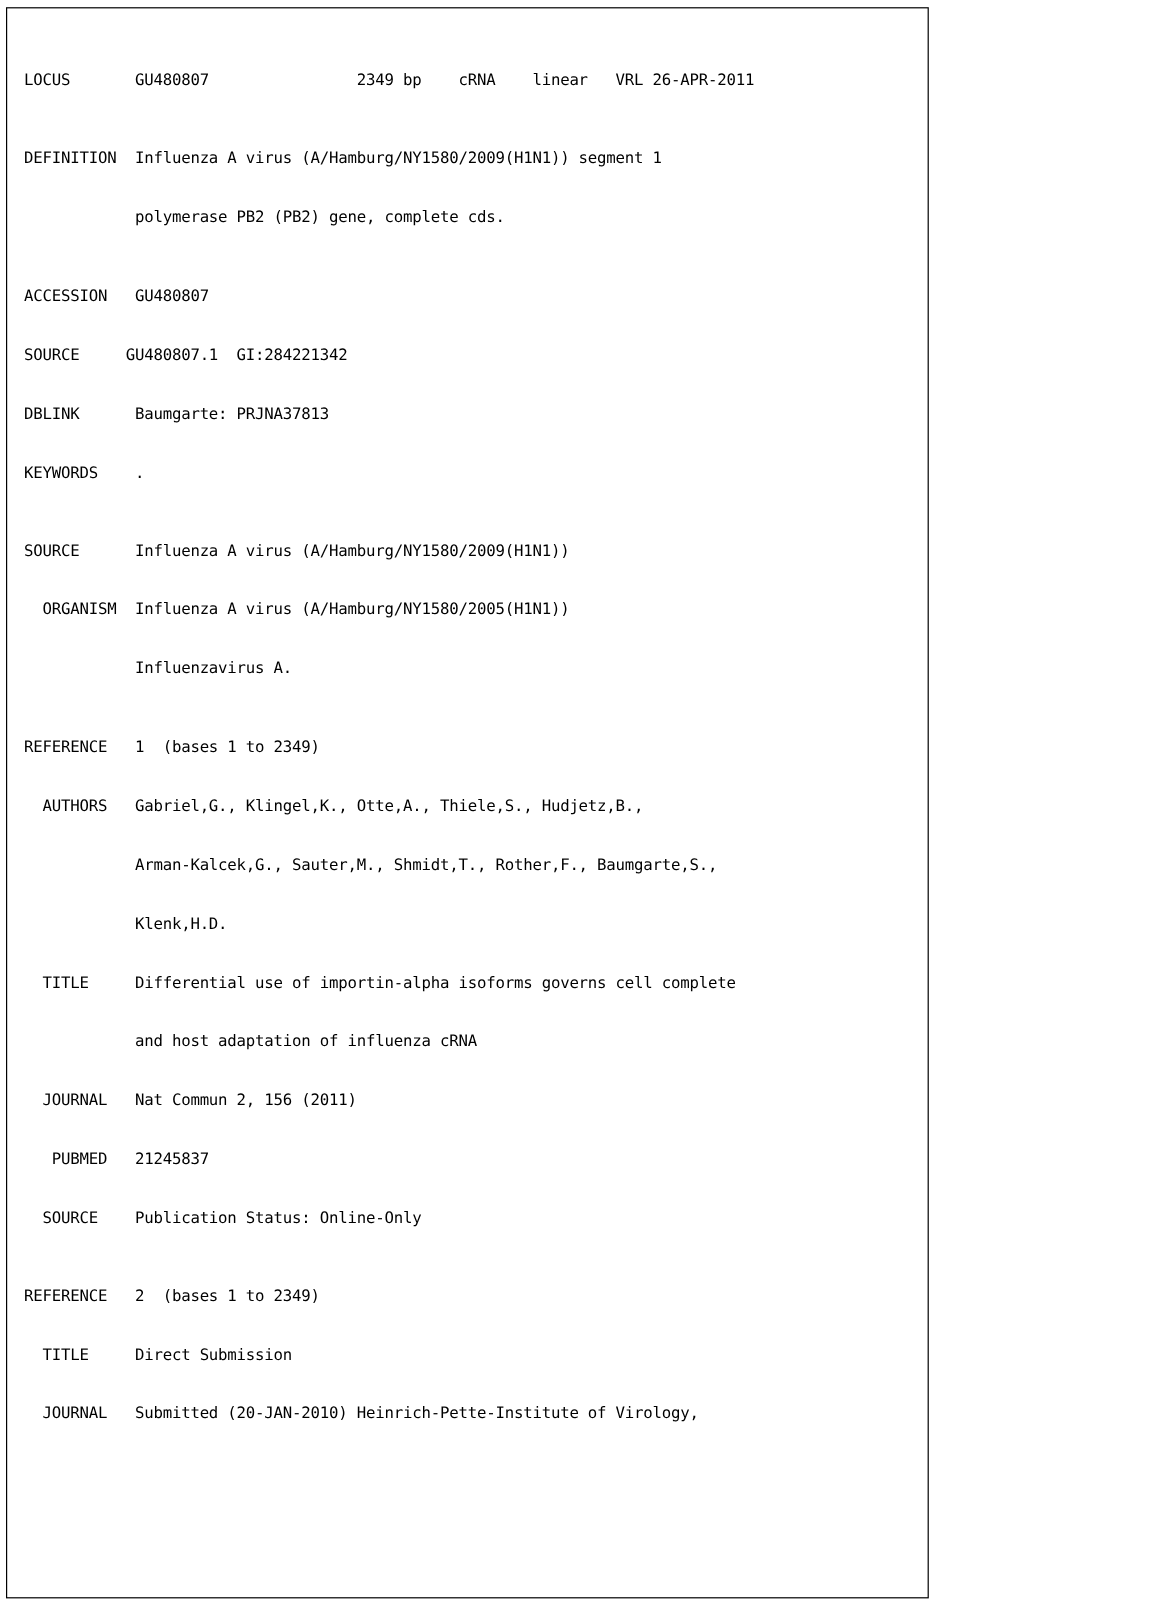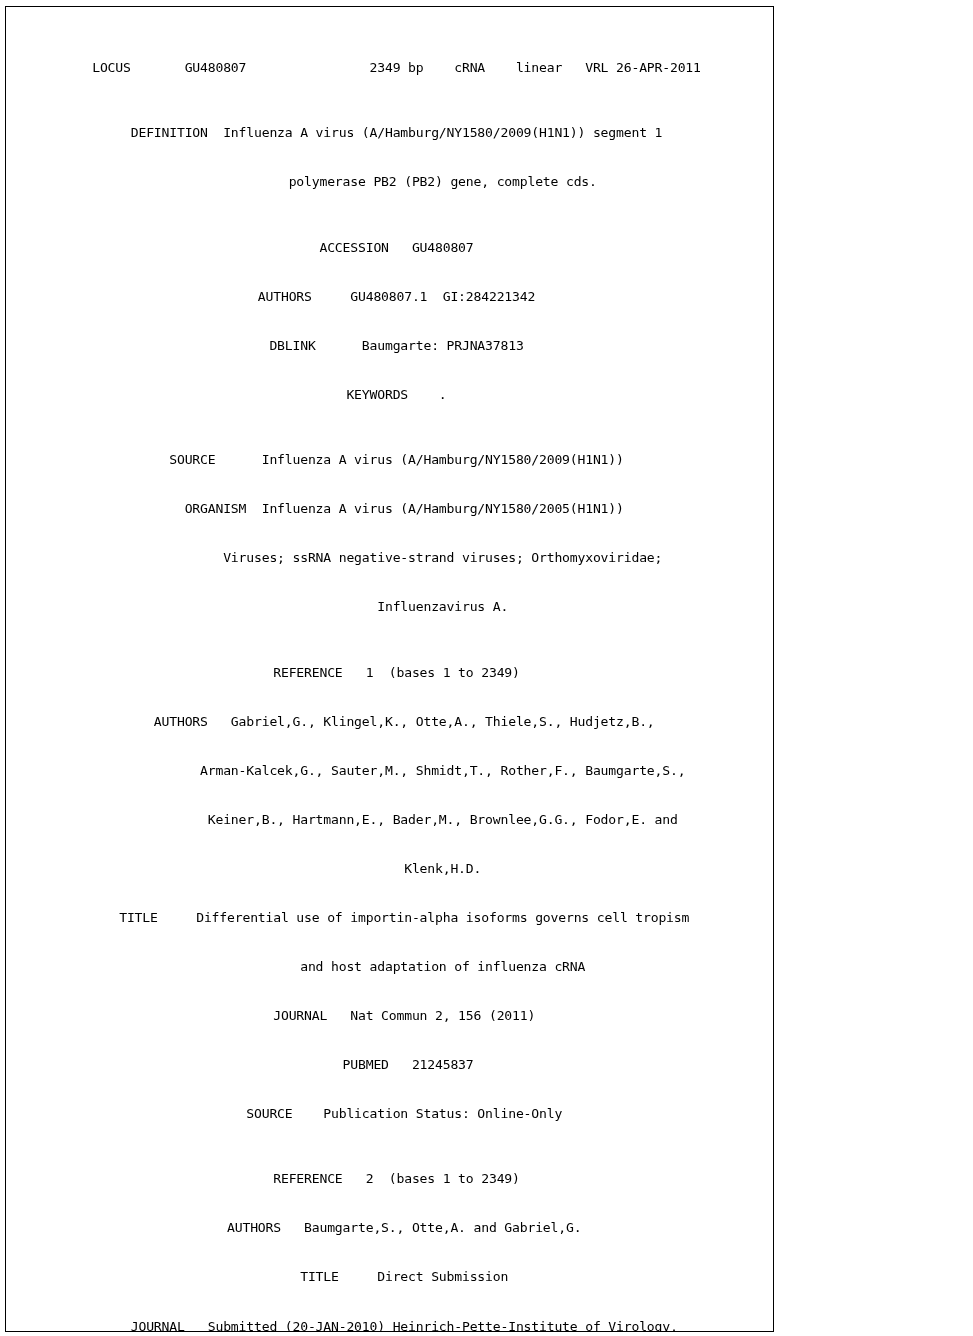--- a/index.html
+++ b/index.html
@@ -12,21 +12,20 @@
     font-family: "DejaVu Sans Mono", "Liberation Mono", monospace;
     color: #000000;
   }
   #page {
     width: 779px;
     height: 1336px;
     box-sizing: border-box;
     background: #ffffff;
     position: relative;
     overflow: hidden;
-    text-align: center;
   }
   .frame {
     position: absolute;
     left: 5px;
     top: 6px;
     right: 5px;
     bottom: 4px;
     border: 1px solid #000000;
     box-sizing: border-box;
     padding: 4px 0 0 0;
@@ -51,42 +50,39 @@
 <div id="page">
   <div class="frame">
     <div class="record">
 
       <div class="rec-line">LOCUS       GU480807                2349 bp    cRNA    linear   VRL 26-APR-2011</div>
 
       <div class="rec-line">DEFINITION  Influenza A virus (A/Hamburg/NY1580/2009(H1N1)) segment 1</div>
       <div class="rec-line">            polymerase PB2 (PB2) gene, complete cds.</div>
 
       <div class="rec-line">ACCESSION   GU480807</div>
-      <div class="rec-line">AUTHORS     GU480807.1  GI:284221342</div>
+      <div class="rec-line">SOURCE     GU480807.1  GI:284221342</div>
       <div class="rec-line">DBLINK      Baumgarte: PRJNA37813</div>
       <div class="rec-line">KEYWORDS    .</div>
 
       <div class="rec-line">SOURCE      Influenza A virus (A/Hamburg/NY1580/2009(H1N1))</div>
       <div class="rec-line">  ORGANISM  Influenza A virus (A/Hamburg/NY1580/2005(H1N1))</div>
-      <div class="rec-line">            Viruses; ssRNA negative-strand viruses; Orthomyxoviridae;</div>
       <div class="rec-line">            Influenzavirus A.</div>
 
       <div class="rec-line">REFERENCE   1  (bases 1 to 2349)</div>
       <div class="rec-line">  AUTHORS   Gabriel,G., Klingel,K., Otte,A., Thiele,S., Hudjetz,B.,</div>
       <div class="rec-line">            Arman-Kalcek,G., Sauter,M., Shmidt,T., Rother,F., Baumgarte,S.,</div>
-      <div class="rec-line">            Keiner,B., Hartmann,E., Bader,M., Brownlee,G.G., Fodor,E. and</div>
       <div class="rec-line">            Klenk,H.D.</div>
-      <div class="rec-line">  TITLE     Differential use of importin-alpha isoforms governs cell tropism</div>
+      <div class="rec-line">  TITLE     Differential use of importin-alpha isoforms governs cell complete</div>
       <div class="rec-line">            and host adaptation of influenza cRNA</div>
       <div class="rec-line">  JOURNAL   Nat Commun 2, 156 (2011)</div>
       <div class="rec-line">   PUBMED   21245837</div>
       <div class="rec-line">  SOURCE    Publication Status: Online-Only</div>
 
       <div class="rec-line">REFERENCE   2  (bases 1 to 2349)</div>
-      <div class="rec-line">  AUTHORS   Baumgarte,S., Otte,A. and Gabriel,G.</div>
       <div class="rec-line">  TITLE     Direct Submission</div>
       <div class="rec-line">  JOURNAL   Submitted (20-JAN-2010) Heinrich-Pette-Institute of Virology,</div>
       
 
       
       
 
       
       
       

